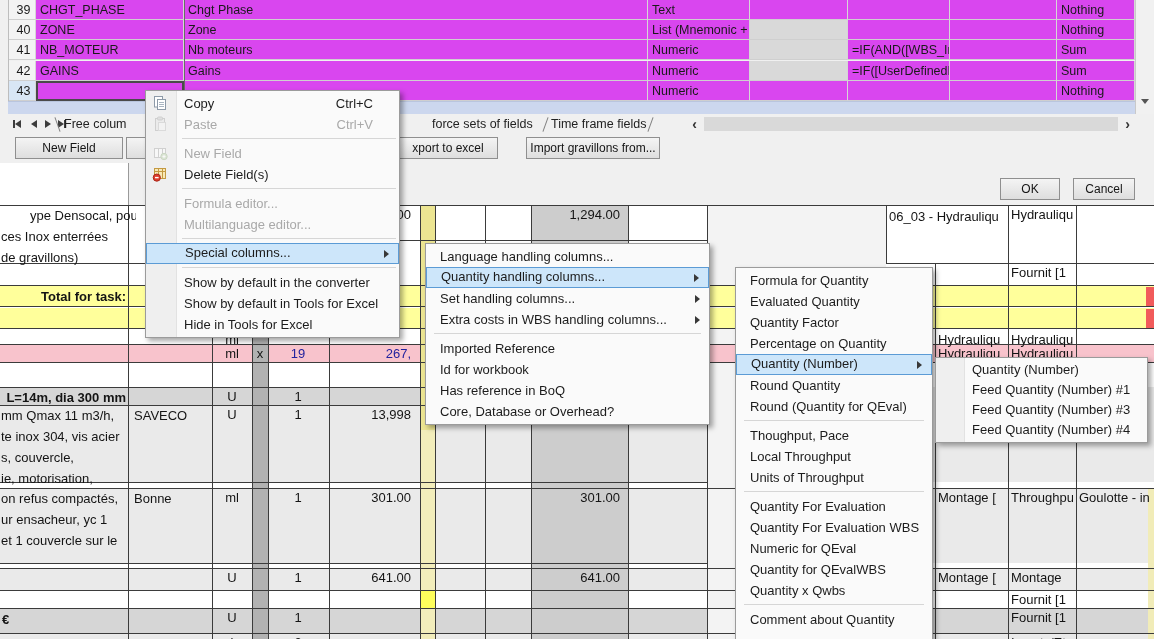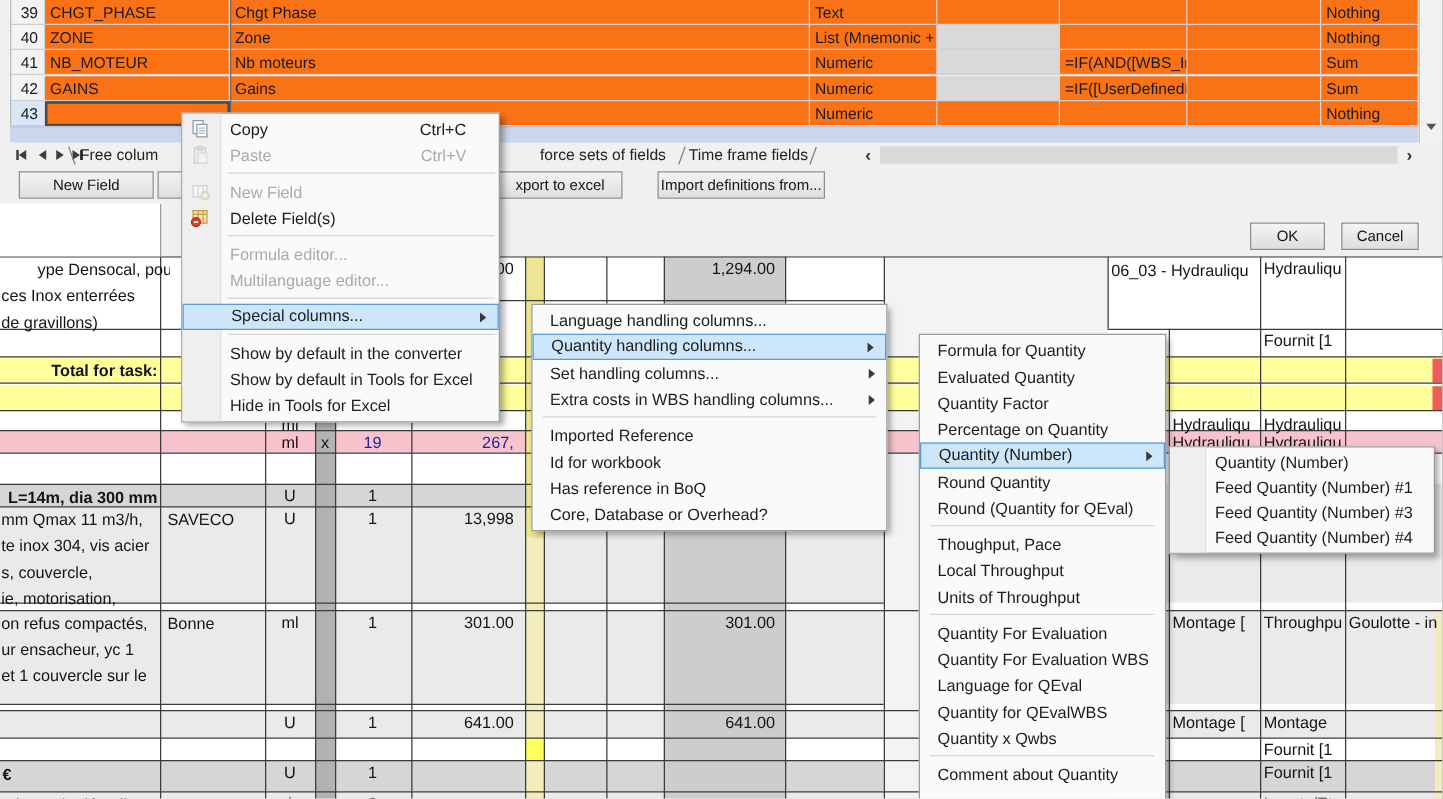--- a/index.html
+++ b/index.html
@@ -7,21 +7,21 @@
          font-family:"Liberation Sans",sans-serif;color:#1a1a1a;}
   .abs{position:absolute;}
   
   .sht{position:absolute;font-size:13px;line-height:15px;white-space:nowrap;overflow:hidden;color:#141414;}
   .sht.b{font-weight:bold;}
   .sht.r{text-align:right;}
   .sht.c{text-align:center;}
   
   #dialog{position:absolute;left:0;top:0;width:1154px;height:163px;background:#f0f0f0;}
   .ftcell{position:absolute;box-sizing:border-box;border-right:1px solid #d6d6d6;border-bottom:1px solid #cfcfcf;
-          font-size:12.5px;line-height:16px;padding:2px 0 0 4px;white-space:nowrap;overflow:hidden;background:#f97316;}
+          font-size:12.5px;line-height:16px;padding:2px 0 0 4px;white-space:nowrap;overflow:hidden;background:#d946ef;}
   #dialog-bottom{position:absolute;left:0;top:163px;width:1154px;height:42px;background:#f0f0f0;}
   #sheet-corner-cell{position:absolute;left:0;top:163px;width:129px;height:42px;background:#ffffff;
           border-right:1px solid #9a9a9a;box-sizing:border-box;}
   #hscroll{position:absolute;left:8px;top:101px;width:1127px;height:13px;background:#ccd7ee;
           border-top:1px solid #b9c5de;box-sizing:border-box;}
   #vscroll{position:absolute;left:1135px;top:0;width:19px;height:114px;background:#f1f1f1;
           border-left:1px solid #c9c9c9;box-sizing:border-box;}
   #vdown{position:absolute;left:5px;top:99px;width:0;height:0;border-left:4px solid transparent;
          border-right:4px solid transparent;border-top:5px solid #555;}
   
@@ -270,21 +270,21 @@
       <i class="slant" id="sl-1"></i>
       <span class="tab" id="tab-2">Time frame fields</span>
       <i class="slant" id="sl-2"></i>
       <span class="tsbtn" id="tsl">‹</span>
       <span id="ttrack"></span>
       <span class="tsbtn" id="tsr">›</span>
     </div>
     <div class="btn" id="btn-new-field">New Field</div>
     <div class="btn" id="btn-sliver"></div>
     <div class="btn" id="btn-export">xport to excel</div>
-    <div class="btn" id="btn-import">Import definitions from...</div>
+    <div class="btn" id="btn-import">Import gravillons from...</div>
   </div>
 
   <div class="btn" id="btn-ok">OK</div>
   <div class="btn" id="btn-cancel">Cancel</div>
 
   <div id="menu-context" class="menu m1">
       <div class="item"><span>Copy</span><span class="sc">Ctrl+C</span><span class="micon"><svg viewBox="0 0 16 16" width="16" height="16">
             <rect x="2.5" y="1.5" width="8" height="10.5" fill="#ffffff" stroke="#8d9aa8"></rect>
             <rect x="5.5" y="4.5" width="8" height="10" fill="#ffffff" stroke="#8d9aa8"></rect>
             <path d="M7 7.5h5M7 9.5h5M7 11.5h5" stroke="#aab6c2" fill="none"></path>
@@ -336,21 +336,21 @@
       <div class="item hl"><span>Quantity (Number)</span><span class="arr"></span></div>
       <div class="item"><span>Round Quantity</span></div>
       <div class="item"><span>Round (Quantity for QEval)</span></div>
       <div class="sep"></div>
       <div class="item"><span>Thoughput, Pace</span></div>
       <div class="item"><span>Local Throughput</span></div>
       <div class="item"><span>Units of Throughput</span></div>
       <div class="sep"></div>
       <div class="item"><span>Quantity For Evaluation</span></div>
       <div class="item"><span>Quantity For Evaluation WBS</span></div>
-      <div class="item"><span>Language for QEval</span></div>
+      <div class="item"><span>Numeric for QEval</span></div>
       <div class="item"><span>Quantity for QEvalWBS</span></div>
       <div class="item"><span>Quantity x Qwbs</span></div>
       <div class="sep"></div>
       <div class="item"><span>Comment about Quantity</span></div>
     </div>
   <div id="menu-qnumber" class="menu m4">
       <div class="item"><span>Quantity (Number)</span></div>
       <div class="item"><span>Feed Quantity (Number) #1</span></div>
       <div class="item"><span>Feed Quantity (Number) #3</span></div>
       <div class="item"><span>Feed Quantity (Number) #4</span></div>

